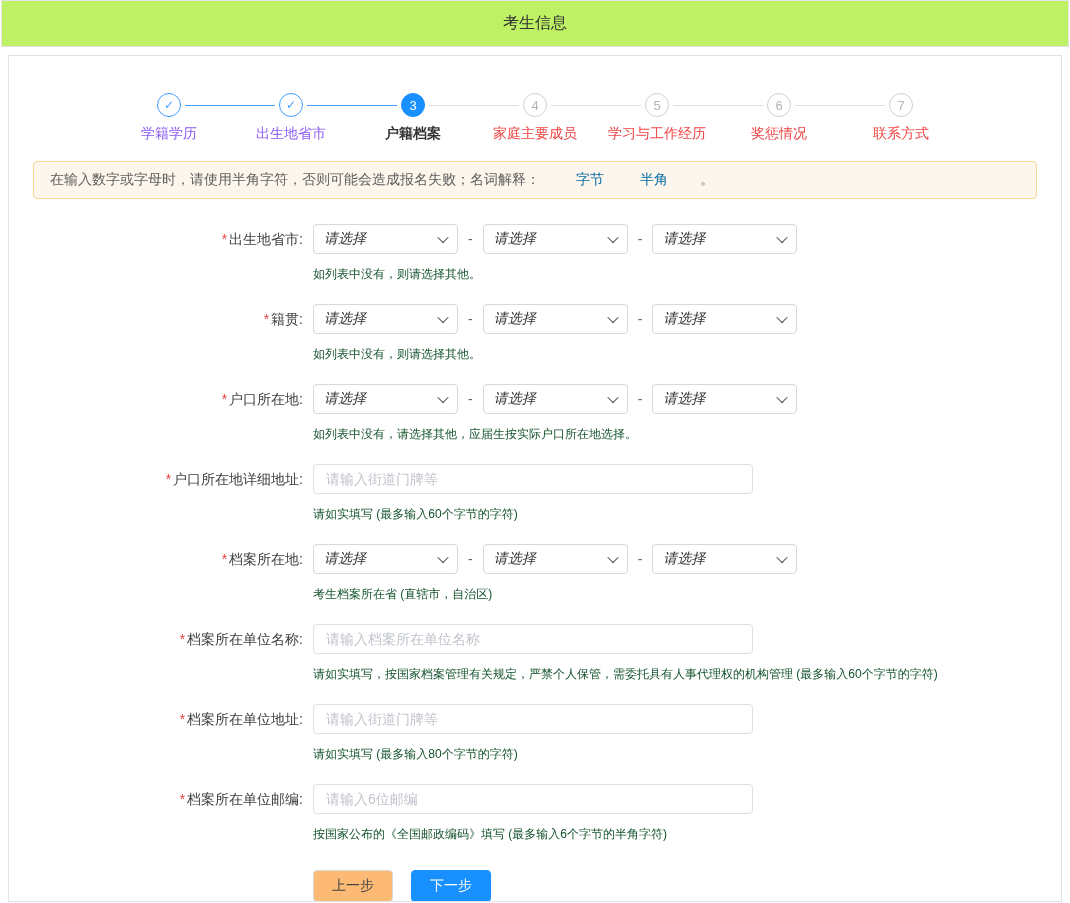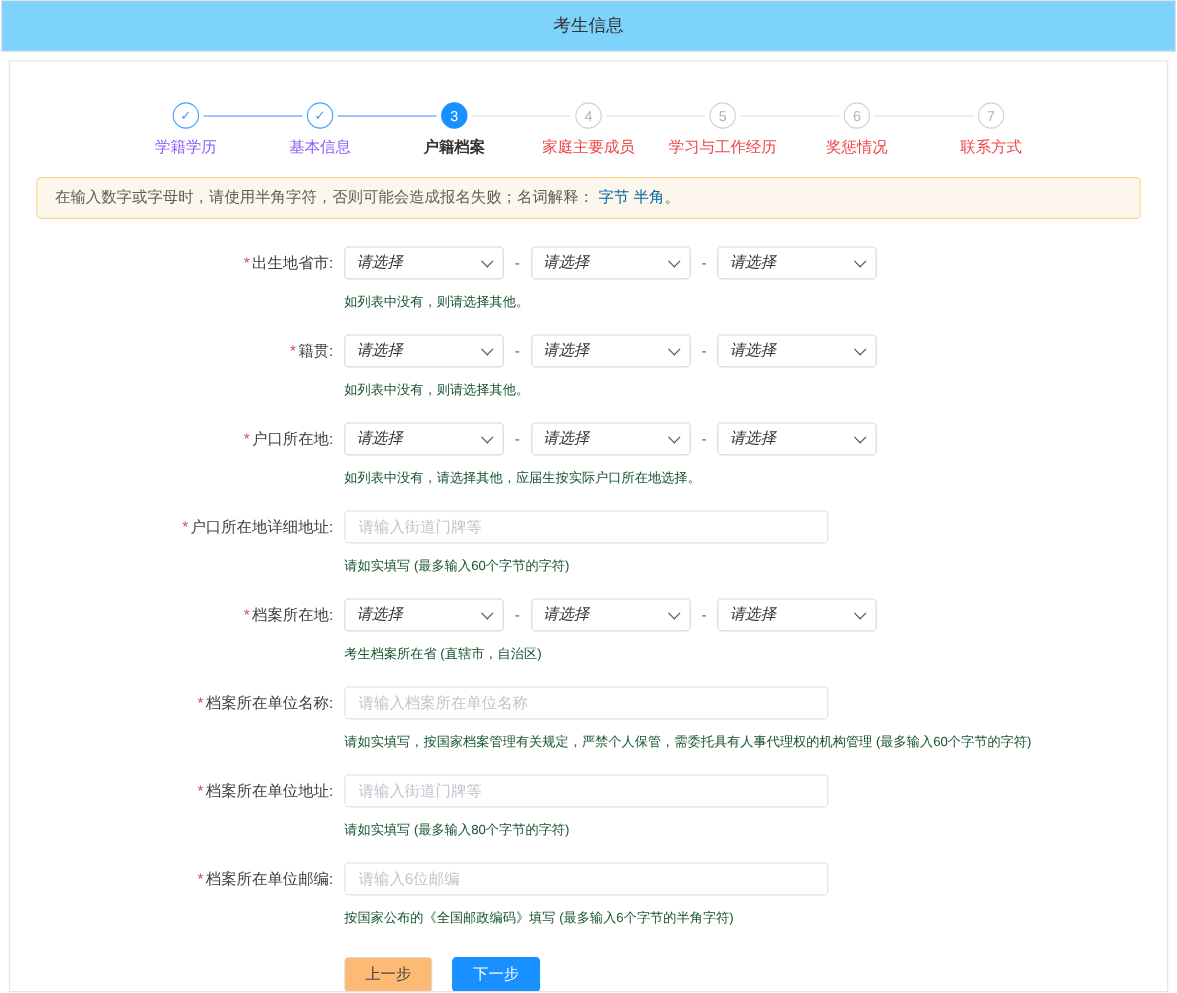--- a/index.html
+++ b/index.html
@@ -2,21 +2,21 @@
 <html><head>
 <meta charset="utf-8">
 <style>
   * { margin:0; padding:0; box-sizing:border-box; }
   html,body { width:1070px; height:903px; background:#fff;
     font-family:"Liberation Sans","DejaVu Sans",sans-serif; color:#333; }
   body { position:relative; overflow:hidden; }
 
   
   .header { position:absolute; top:0; left:1px; right:1px; height:47px;
-    border:1px solid #e3e3e3; background:#7dd3fc;
+    border:1px solid #e3e3e3; background:#bef264;
     display:flex; align-items:center; justify-content:center; }
   .header-title { font-size:16px; color:#333; }
 
   
   .card { position:absolute; top:55px; left:8px; right:8px; bottom:1px;
     border:1px solid #e3e3e3; background:#fff; overflow:hidden; }
 
   
   .stepper { margin:37px auto 0; width:854px; display:flex; }
   .step { position:relative; width:122px; display:flex; flex-direction:column; align-items:center; }
@@ -30,21 +30,21 @@
   .step.active .circle { background:#1890ff; color:#fff; border:1px solid #1890ff; }
   .step.todo .circle { border:1px solid #cfcfcf; color:#b4b4b4; }
   .step-label { margin-top:8px; font-size:14px; white-space:nowrap; }
   .step.done .step-label { color:#8b5cf6; }
   .step.active .step-label { color:#333; font-weight:bold; }
   .step.todo .step-label { color:#ef4444; }
 
   
   .notice { margin:18px 24px 0; height:38px; background:#fdf6ec;
     border:1px solid #f5d690; border-radius:4px; display:flex; align-items:center;
-    padding:0 16px; font-size:14px; color:#5e5e5e; }
+    padding:0 16px; font-size:14px; color:#5e5e5e;gap:32px; }
   .notice a { color:#0369a1; text-decoration:none; margin-left:4px; cursor:pointer; }
   .notice .suffix { color:#5e5e5e; }
 
   
   .form { margin-top:25px; }
   .form-row { margin-bottom:22px; }
   .row-main { display:flex; align-items:center; }
   .row-label { width:294px; text-align:right; font-size:14px; color:#404040; line-height:30px; white-space:nowrap; }
   .req { color:#e64545; margin-right:2px; }
   .row-controls { display:flex; align-items:center; margin-left:10px; }
@@ -81,21 +81,21 @@
     <div class="step done">
       <div class="circle">
           <span class="check">✓</span>
         </div>
       <div class="step-label">学籍学历</div>
     </div>
     <div class="step done">
       <div class="circle">
           <span class="check">✓</span>
         </div>
-      <div class="step-label">基本信息</div>
+      <div class="step-label">出生地省市</div>
     </div>
     <div class="step active">
       <div class="circle">
           <span>3</span>
         </div>
       <div class="step-label">户籍档案</div>
     </div>
     <div class="step todo">
       <div class="circle">
           <span>4</span>

